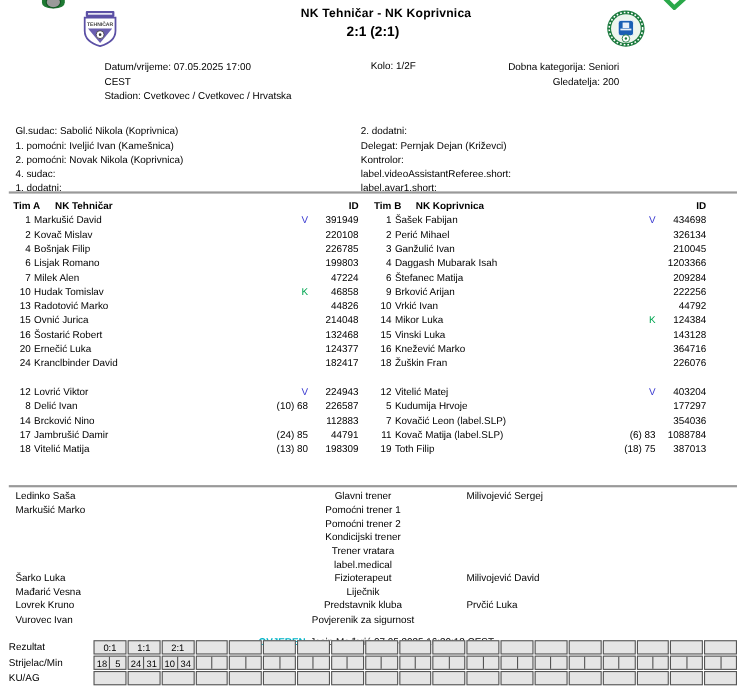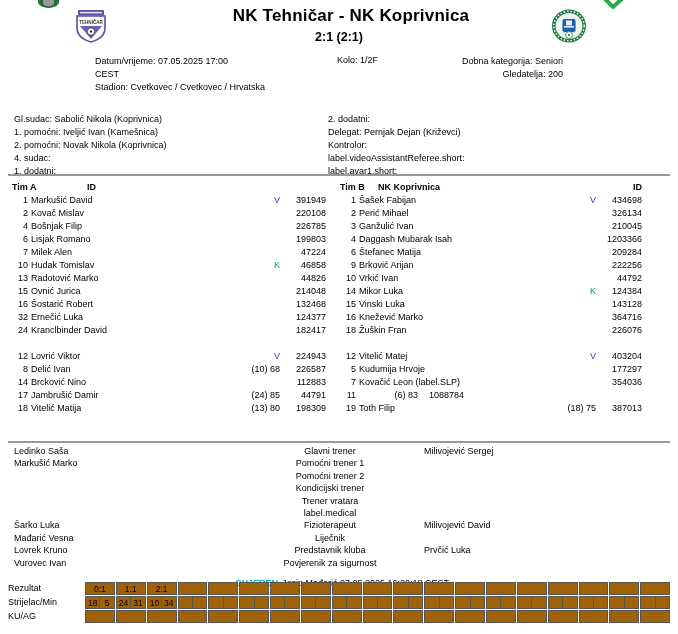--- a/index.html
+++ b/index.html
@@ -1,21 +1,21 @@
 <!DOCTYPE html>
 <html><head>
 <meta charset="utf-8">
 <style>
   html,body{margin:0;padding:0;background:#fff;}
   .page{position:relative;width:678px;height:634px;background:#fff;overflow:hidden;
         font-family:"Liberation Sans","DejaVu Sans",sans-serif;font-size:9px;color:#000;}
   .abs{position:absolute;}
   
   .title-block{top:6px;left:0;right:0;text-align:center;}
-  .title{font-size:17px;font-weight:bold;letter-spacing:.2px;padding-left:24px;}
+  .title{font-size:11px;font-weight:bold;letter-spacing:.2px;padding-left:24px;}
   .score{font-size:12.5px;font-weight:bold;margin-top:4px;}
   
   .mi-left{top:55px;left:95px;line-height:13px;}
   .mi-center{top:55px;left:337px;}
   .mi-right{top:55px;right:115px;text-align:right;line-height:13px;}
   
   .off-left{top:113px;left:14px;line-height:13px;}
   .off-right{top:113px;left:328px;line-height:13px;}
   .hr{left:8px;right:8px;height:2px;background:#999;}
   .hr1{top:174px;} .hr2{top:441px;}
@@ -43,21 +43,21 @@
   
   .cert{top:568px;left:14px;right:8px;display:flex;justify-content:center;margin-top:10px;}
   .cert-badge{color:#00b3c6;font-weight:bold;margin-right:4px;}
   .cert-item{white-space:nowrap;}
   
   .score-grid{top:582px;left:8px;right:8px;}
   .sg-row{display:flex;height:13px;margin-bottom:1px;}
   .sg-label{width:77px;line-height:13px;}
   .sg-cells{display:flex;flex:1;}
   .sg-cell{flex:1;border:1.5px solid #555;display:flex;align-items:center;justify-content:center;
-           font-size:8.5px;background:#a16207;margin-left:1px;}
+           font-size:8.5px;background:#e5e5e5;margin-left:1px;}
   .sg-cell:first-child{margin-left:0;}
   .sg-half{flex:1;text-align:center;height:100%;display:flex;align-items:center;justify-content:center;}
   .sg-half + .sg-half{border-left:1.5px solid #555;}
   .sg-cell.split{padding:0;}
   svg{display:block;}
 </style>
 </head>
 <body>
 
 <div class="page">
@@ -127,20 +127,21 @@
       <div class="off-line">Kontrolor:</div>
       <div class="off-line">label.videoAssistantReferee.short:</div>
       <div class="off-line">label.avar1.short:</div>
     </div>
 
   <div class="abs hr hr1"></div>
 
   <div class="abs roster roster-a">
     <div class="r-head">
       <span class="h-team">Tim A</span>
+      <span class="h-name">NK Tehničar</span>
       <span class="h-id">ID</span>
     </div>
     <div id="rows-team-a">
         <div class="p-row">
           <span class="p-num">1</span>
           <span class="p-name">Markušić David</span>
           <span class="p-mark mark-gk">V</span>
           <span class="p-id">391949</span>
         </div>
         <div class="p-row">
@@ -185,21 +186,21 @@
           <span class="p-mark"></span>
           <span class="p-id">214048</span>
         </div>
         <div class="p-row">
           <span class="p-num">16</span>
           <span class="p-name">Šostarić Robert</span>
           <span class="p-mark"></span>
           <span class="p-id">132468</span>
         </div>
         <div class="p-row">
-          <span class="p-num">32</span>
+          <span class="p-num">20</span>
           <span class="p-name">Ernečić Luka</span>
           <span class="p-mark"></span>
           <span class="p-id">124377</span>
         </div>
         <div class="p-row">
           <span class="p-num">24</span>
           <span class="p-name">Kranclbinder David</span>
           <span class="p-mark"></span>
           <span class="p-id">182417</span>
         </div>
@@ -324,20 +325,21 @@
           <span class="p-id">177297</span>
         </div>
         <div class="p-row">
           <span class="p-num">7</span>
           <span class="p-name">Kovačić Leon (label.SLP)</span>
           <span class="p-mark"></span>
           <span class="p-id">354036</span>
         </div>
         <div class="p-row">
           <span class="p-num">11</span>
+          <span class="p-name">Kovač Matija (label.SLP)</span>
           <span class="p-mark mark-sub">(6)  83</span>
           <span class="p-id">1088784</span>
         </div>
         <div class="p-row">
           <span class="p-num">19</span>
           <span class="p-name">Toth Filip</span>
           <span class="p-mark mark-sub">(18)  75</span>
           <span class="p-id">387013</span>
         </div>
       </div>

